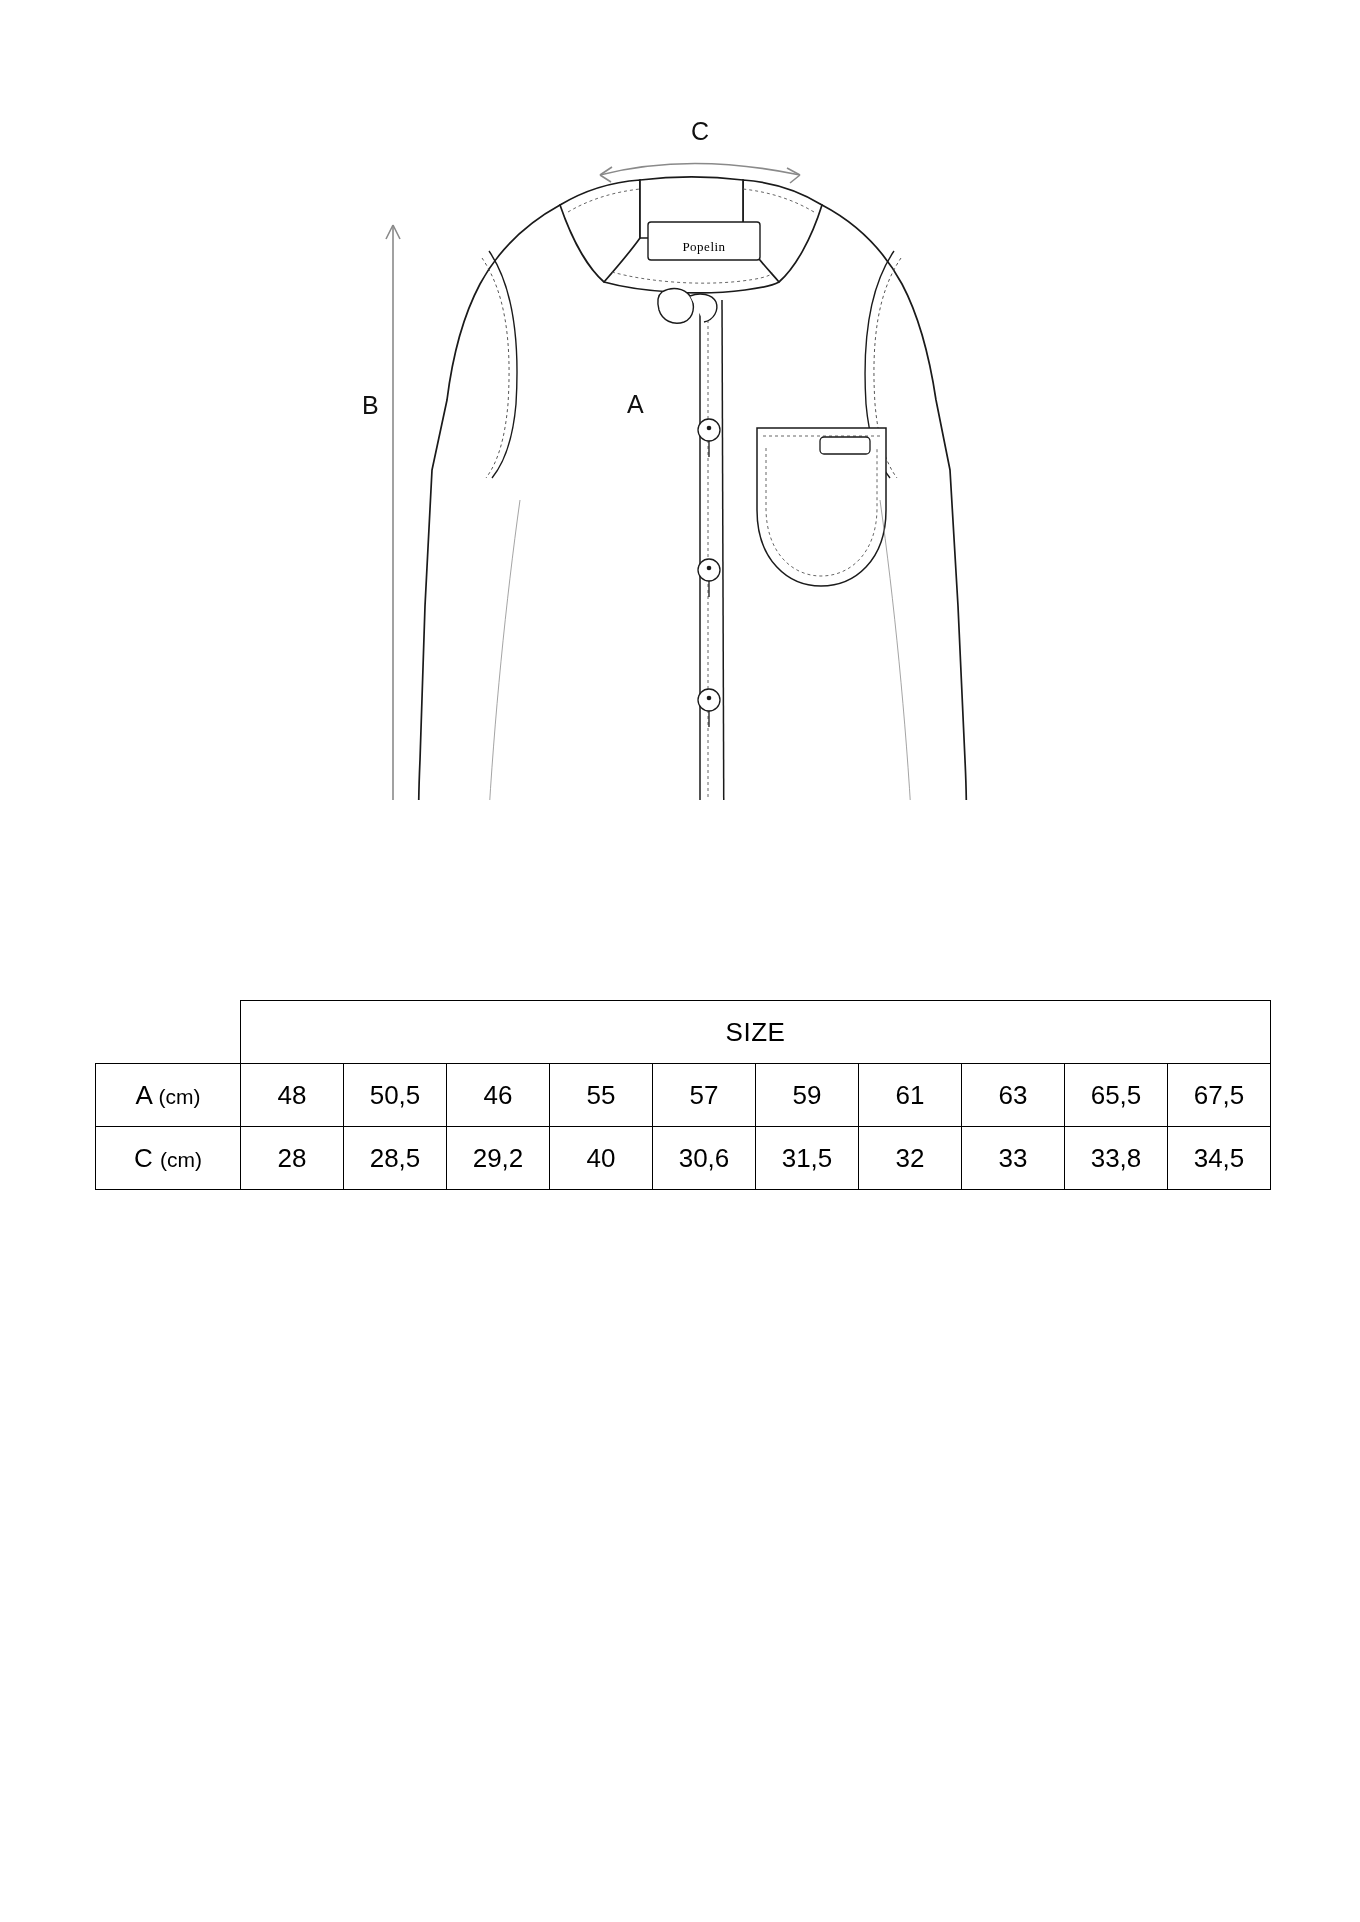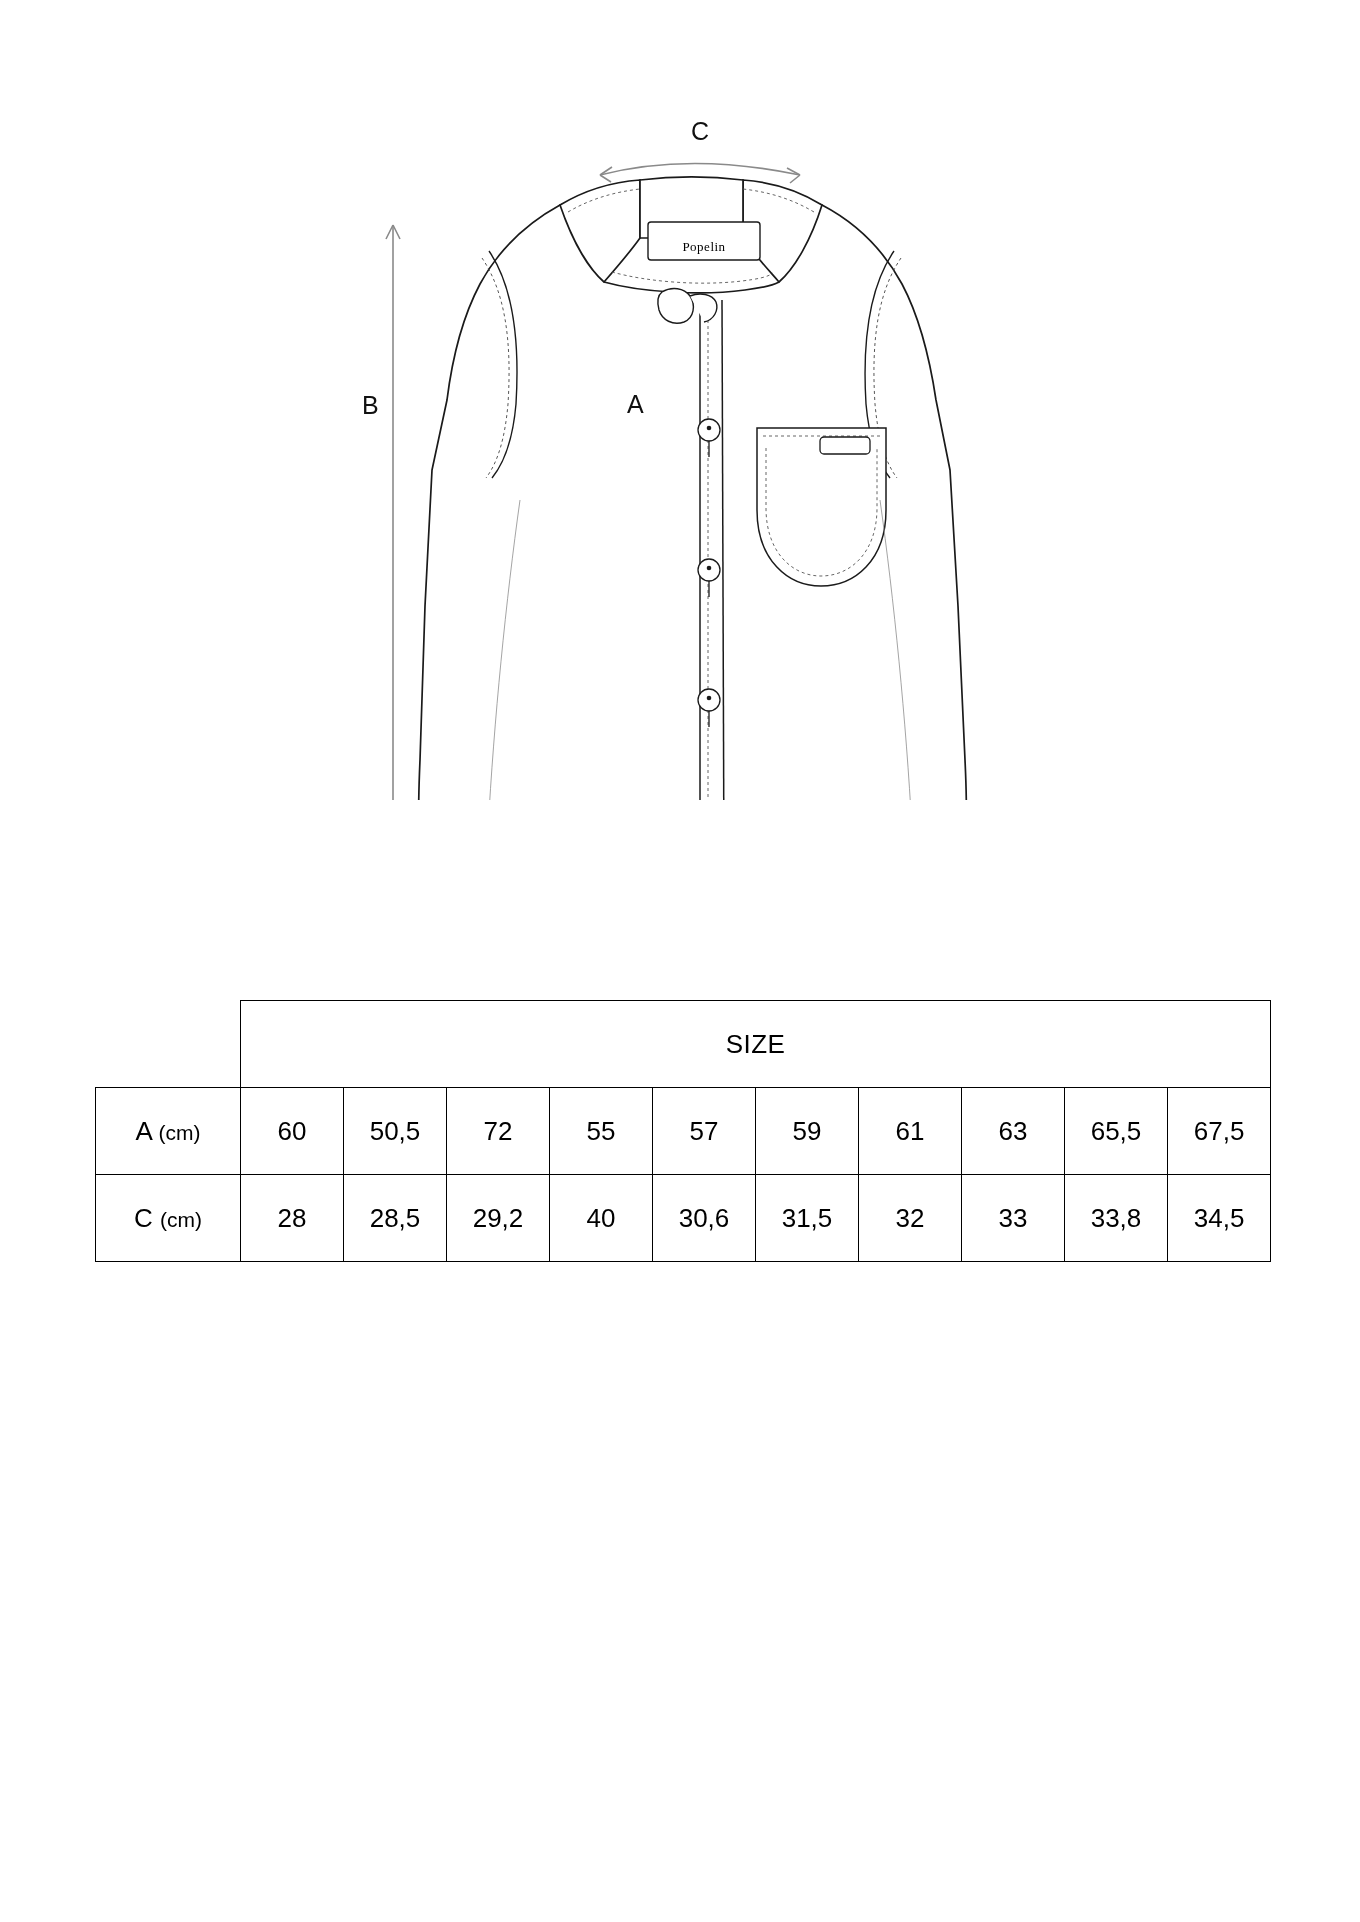--- a/index.html
+++ b/index.html
@@ -67,21 +67,21 @@
     font-family: "Liberation Sans", sans-serif;
   }
   table.size-table td,
   table.size-table th {
     border: 1px solid #000000;
     text-align: center;
     font-weight: normal;
     font-size: 26px;
     color: #000;
     height: 62px;
-    padding: 12px;
+    padding: 0;
   }
   
   table.size-table .corner-blank {
     border: none;
   }
   table.size-table .rowlabel {
     border: 1px solid #000;
     font-size: 26px;
     text-align: center;
     white-space: nowrap;
@@ -255,23 +255,23 @@
         <col class="c-size">
         <col class="c-size">
     </colgroup>
     <tbody id="table-body">
         <tr>
           <td class="corner-blank"></td>
           <td colspan="10" class="size-title">SIZE</td>
         </tr>
         <tr>
           <td class="rowlabel"><span>A</span> <span class="unit">(cm)</span></td>
-          <td>60</td>
+          <td>48</td>
           <td>50,5</td>
-          <td>72</td>
+          <td>46</td>
           <td>55</td>
           <td>57</td>
           <td>59</td>
           <td>61</td>
           <td>63</td>
           <td>65,5</td>
           <td>67,5</td>
         </tr>
         <tr>
           <td class="rowlabel"><span>C</span> <span class="unit">(cm)</span></td>

